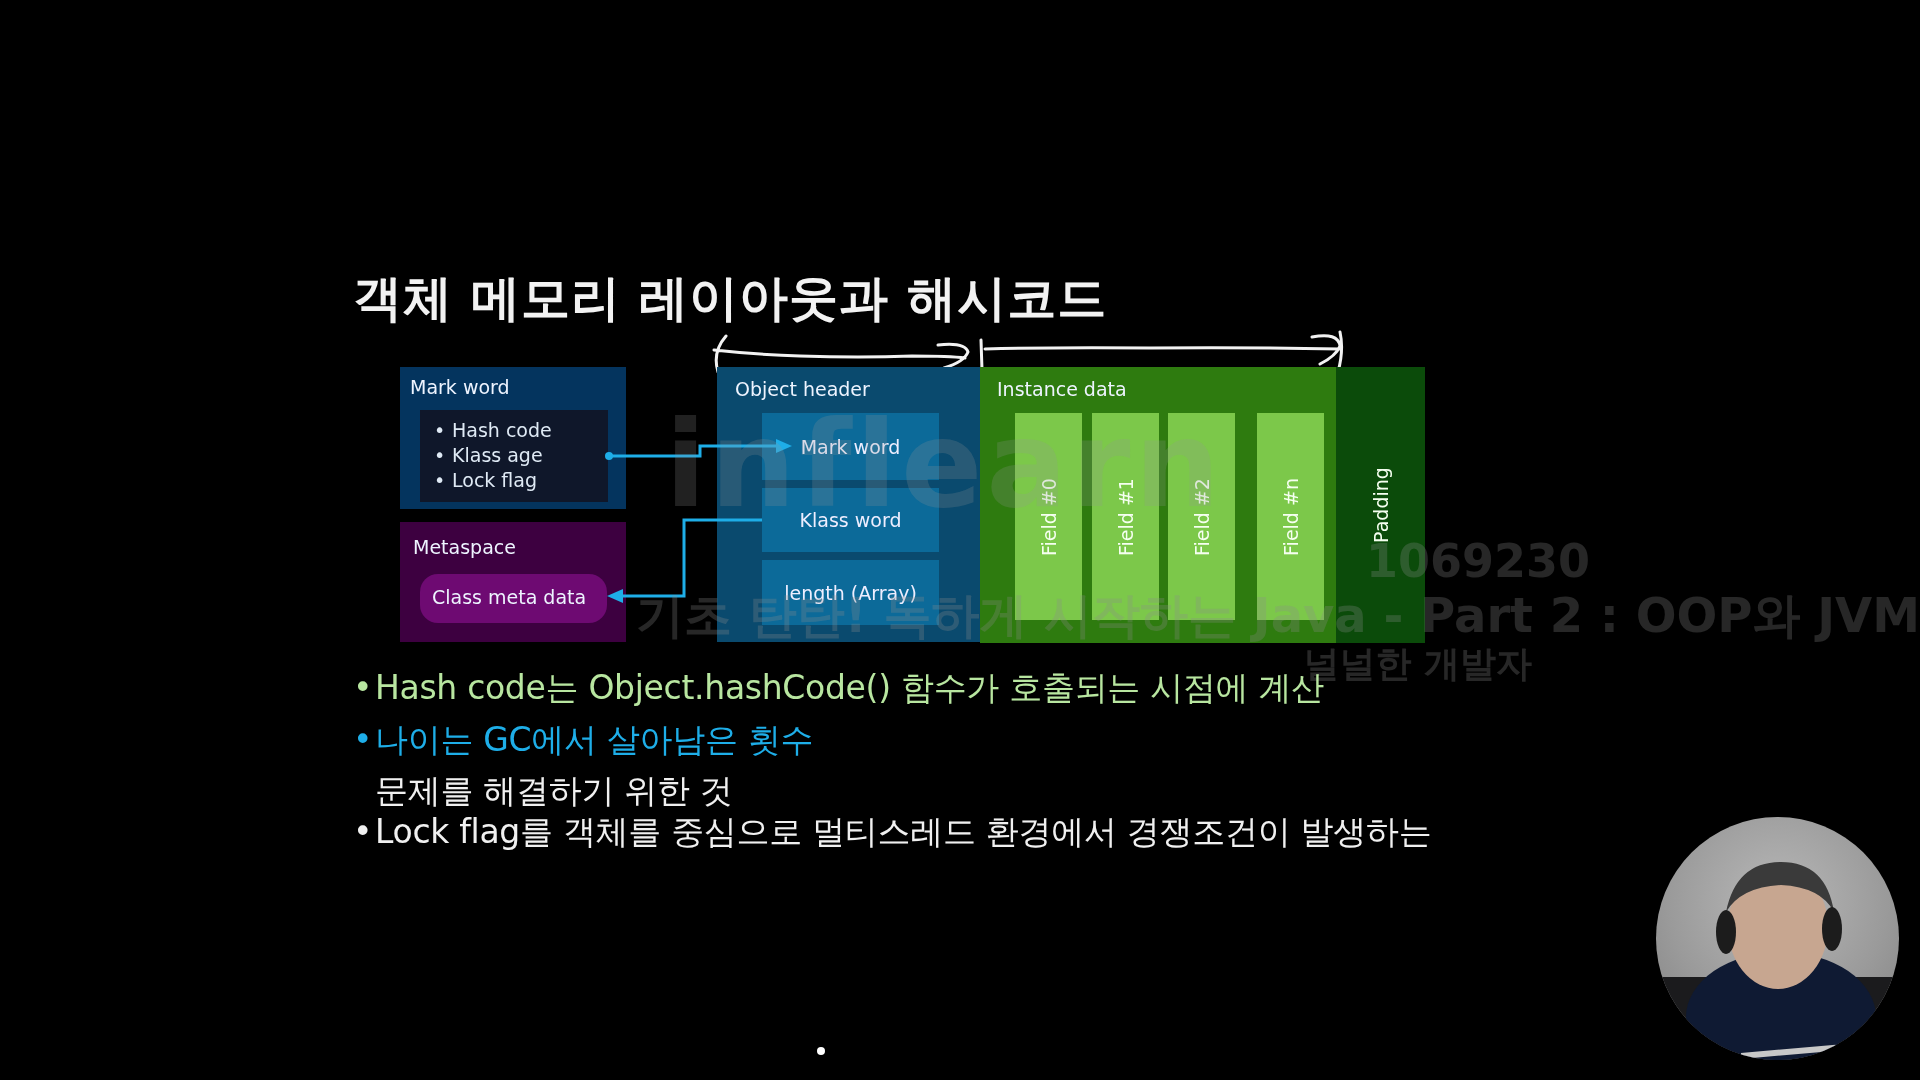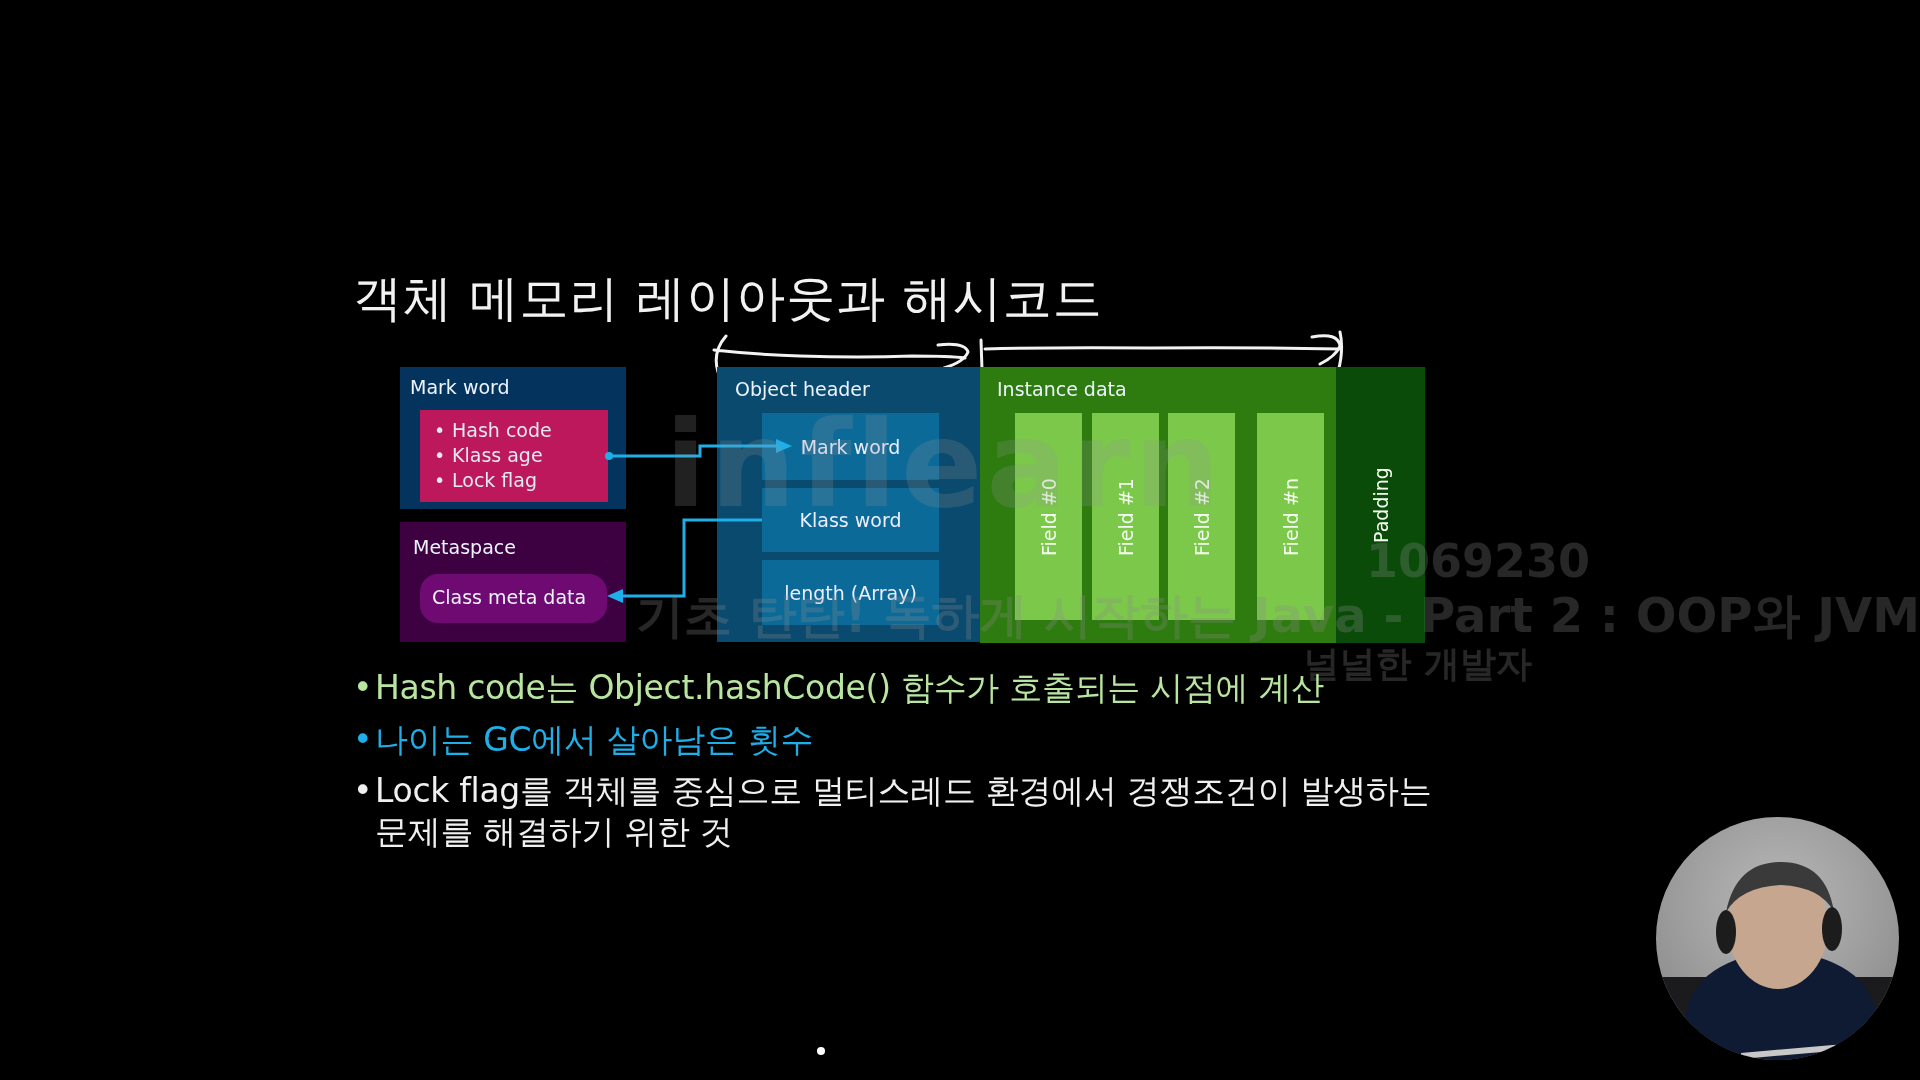--- a/index.html
+++ b/index.html
@@ -1,23 +1,23 @@
 <!DOCTYPE html>
 <html><head>
 <meta charset="utf-8">
 <style>
   html, body { margin:0; padding:0; background:#000; }
   body { width:1920px; height:1080px; position:relative; overflow:hidden;
          font-family:"DejaVu Sans", "Liberation Sans", sans-serif; color:#fff; }
   .abs { position:absolute; }
-  .slide-title { left:353px; top:266px; font-size:49px; font-weight:normal; color:#f2f2f2; letter-spacing:1px; white-space:nowrap; }
+  .slide-title { left:353px; top:266px; font-size:49px; font-weight:bold; color:#f2f2f2; letter-spacing:1px; white-space:nowrap; }
 
   
   .box-mark { left:400px; top:367px; width:226px; height:142px; background:#04345e; }
-  .box-mark-inner { left:420px; top:410px; width:188px; height:92px; background:#be185d; }
+  .box-mark-inner { left:420px; top:410px; width:188px; height:92px; background:#0f172a; }
   .box-meta { left:400px; top:522px; width:226px; height:120px; background:#3d0040; }
   .box-meta-inner { left:420px; top:574px; width:187px; height:49px; background:#6e0a72;border-radius:18px; }
   .box-header { left:717px; top:367px; width:263px; height:275px; background:#0a4a6e; }
   .hdr-cell { left:762px; width:177px; background:#0c6a99; display:flex; align-items:center; justify-content:center; font-size:19px; color:#eef; }
   .box-instance { left:980px; top:367px; width:356px; height:276px; background:#2e7b0f; }
   .box-padding { left:1336px; top:367px; width:89px; height:276px; background:#0b4b0a; }
   .field { top:413px; width:67px; height:207px; background:#7cc84a; }
   .vtext { position:absolute; left:50%; top:50%; transform:translate(-50%,-50%) rotate(-90deg); white-space:nowrap; font-size:19px; color:#f5fff0; }
 
   .lbl { font-size:19px; color:#eef4ff; white-space:nowrap; }
@@ -114,22 +114,22 @@
 <div class="abs wm wm-course">기초 탄탄! 독하게 시작하는 Java - Part 2 : OOP와 JVM</div>
 <div class="abs wm wm-author">널널한 개발자</div>
 
 <div class="abs point p1">
   <span class="dot">•</span><span>Hash code는 Object.hashCode() 함수가 호출되는 시점에 계산</span>
 </div>
 <div class="abs point p2">
   <span class="dot">•</span><span>나이는 GC에서 살아남은 횟수</span>
 </div>
 <div class="abs point p3">
+  <div style="padding-left:22px">문제를 해결하기 위한 것</div>
   <div><span class="dot">•</span><span>Lock flag를 객체를 중심으로 멀티스레드 환경에서 경쟁조건이 발생하는</span></div>
-  <div style="padding-left:22px">문제를 해결하기 위한 것</div>
 </div>
 
 <div class="abs webcam">
   <svg width="243" height="243">
     <rect x="0" y="160" width="243" height="90" fill="#1b1b1d"></rect>
     <ellipse cx="125" cy="200" rx="95" ry="65" fill="#0f1a33"></ellipse>
     <ellipse cx="122" cy="110" rx="50" ry="62" fill="#c7a690"></ellipse>
     <path d="M70 95 Q80 45 125 45 Q170 45 178 95 Q165 70 125 68 Q85 70 70 95Z" fill="#3a3a3a"></path>
     <ellipse cx="70" cy="115" rx="10" ry="22" fill="#1c1c1c"></ellipse>
     <ellipse cx="176" cy="112" rx="10" ry="22" fill="#1c1c1c"></ellipse>

